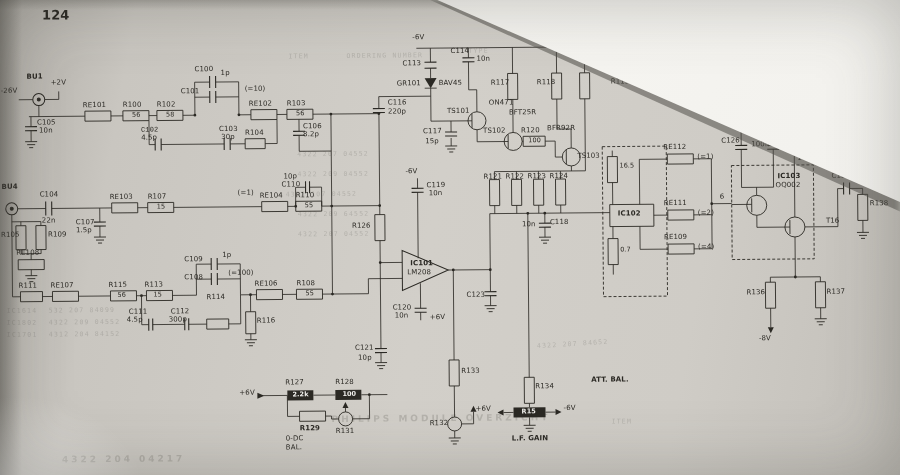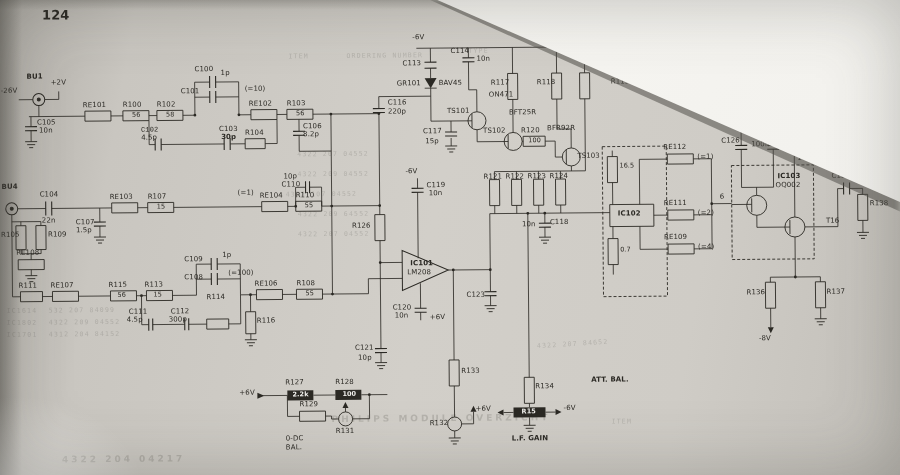--- a/index.html
+++ b/index.html
@@ -245,21 +245,21 @@
         <span class="lbl " style="left: 196px; top: 64px;">C100</span>
         <span class="lbl " style="left: 222px; top: 68px;">1p</span>
         <span class="lbl " style="left: 182px; top: 86px;">C101</span>
         <span class="lbl " style="left: 246px; top: 84px;">(=10)</span>
         <span class="lbl " style="left: 250px; top: 99px;">RE102</span>
         <span class="lbl " style="left: 288px; top: 99px;">R103</span>
         <span class="lbl v" style="left: 297px; top: 109px;">56</span>
         <span class="lbl " style="left: 142px; top: 124px; font-family: Liberation Mono, monospace;">C102</span>
         <span class="lbl " style="left: 142px; top: 132px;">4.5p</span>
         <span class="lbl " style="left: 220px; top: 124px;">C103</span>
-        <span class="lbl " style="left: 222px; top: 132px; font-weight: bold;">30p</span>
+        <span class="lbl " style="left: 222px; top: 132px;">30p</span>
         <span class="lbl " style="left: 246px; top: 128px;">R104</span>
         <span class="lbl " style="left: 304px; top: 122px;">C106</span>
         <span class="lbl " style="left: 304px; top: 130px;">8.2p</span>
         <span class="lbl b" style="left: 2px; top: 180px;">BU4</span>
         <span class="lbl " style="left: 40px; top: 188px;">C104</span>
         <span class="lbl " style="left: 42px; top: 214px;">22n</span>
         <span class="lbl " style="left: 1px; top: 228px;">R105</span>
         <span class="lbl " style="left: 48px; top: 228px;">R109</span>
         <span class="lbl " style="left: 16px; top: 246px;">RE108</span>
         <span class="lbl " style="left: 110px; top: 191px;">RE103</span>
@@ -306,21 +306,21 @@
         <span class="lbl " style="left: 354px; top: 344px;">C121</span>
         <span class="lbl " style="left: 357px; top: 354px;">10p</span>
         <span class="lbl " style="left: 466px; top: 292px;">C123</span>
         <span class="lbl " style="left: 414px; top: 34px;">-6V</span>
         <span class="lbl " style="left: 404px; top: 60px;">C113</span>
         <span class="lbl " style="left: 452px; top: 48px;">C114</span>
         <span class="lbl " style="left: 478px; top: 56px;">10n</span>
         <span class="lbl " style="left: 398px; top: 80px;">GR101</span>
         <span class="lbl " style="left: 440px; top: 80px;">BAV45</span>
         <span class="lbl " style="left: 448px; top: 108px;">TS101</span>
-        <span class="lbl " style="left: 490px; top: 92px; text-align: right;">ON471</span>
+        <span class="lbl " style="left: 490px; top: 100px; text-align: right;">ON471</span>
         <span class="lbl " style="left: 424px; top: 128px;">C117</span>
         <span class="lbl " style="left: 426px; top: 138px;">15p</span>
         <span class="lbl " style="left: 484px; top: 128px;">TS102</span>
         <span class="lbl " style="left: 510px; top: 110px;">BFT25R</span>
         <span class="lbl " style="left: 522px; top: 128px;">R120</span>
         <span class="lbl v" style="left: 529px; top: 138px;">100</span>
         <span class="lbl " style="left: 548px; top: 126px;">BFR92R</span>
         <span class="lbl " style="left: 578px; top: 154px;">TS103</span>
         <span class="lbl " style="left: 492px; top: 80px;">R117</span>
         <span class="lbl " style="left: 538px; top: 80px;">R118</span>
@@ -354,21 +354,21 @@
         <span class="lbl " style="left: 852px; top: 176px;">10p</span>
         <span class="lbl " style="left: 870px; top: 204px;">R138</span>
         <span class="lbl " style="left: 746px; top: 292px;">R136</span>
         <span class="lbl " style="left: 826px; top: 292px;">R137</span>
         <span class="lbl " style="left: 758px; top: 338px;">-8V</span>
         <span class="lbl " style="left: 238px; top: 388px;">+6V</span>
         <span class="lbl " style="left: 284px; top: 378px;">R127</span>
         <span class="lbl vi" style="left: 291px; top: 390px;">2.2k</span>
         <span class="lbl " style="left: 334px; top: 378px;">R128</span>
         <span class="lbl vi" style="left: 341px; top: 390px;">100</span>
-        <span class="lbl " style="left: 298px; top: 400px;">R129</span>
+        <span class="lbl " style="left: 298px; top: 424px; font-weight: bold;">R129</span>
         <span class="lbl " style="left: 334px; top: 427px;">R131</span>
         <span class="lbl " style="left: 284px; top: 434px;">0-DC</span>
         <span class="lbl " style="left: 284px; top: 443px;">BAL.</span>
         <span class="lbl " style="left: 460px; top: 368px;">R133</span>
         <span class="lbl " style="left: 428px; top: 420px;">R132</span>
         <span class="lbl b" style="left: 462px; top: 436px; margin-left: 48px;">L.F. GAIN</span>
         <span class="lbl " style="left: 534px; top: 384px;">R134</span>
         <span class="lbl b" style="left: 546px; top: 378px; margin-left: 44px;">ATT. BAL.</span>
         <span class="lbl vi b" style="left: 520px; top: 409px;">R15</span>
         <span class="lbl " style="left: 474px; top: 406px;">+6V</span>

